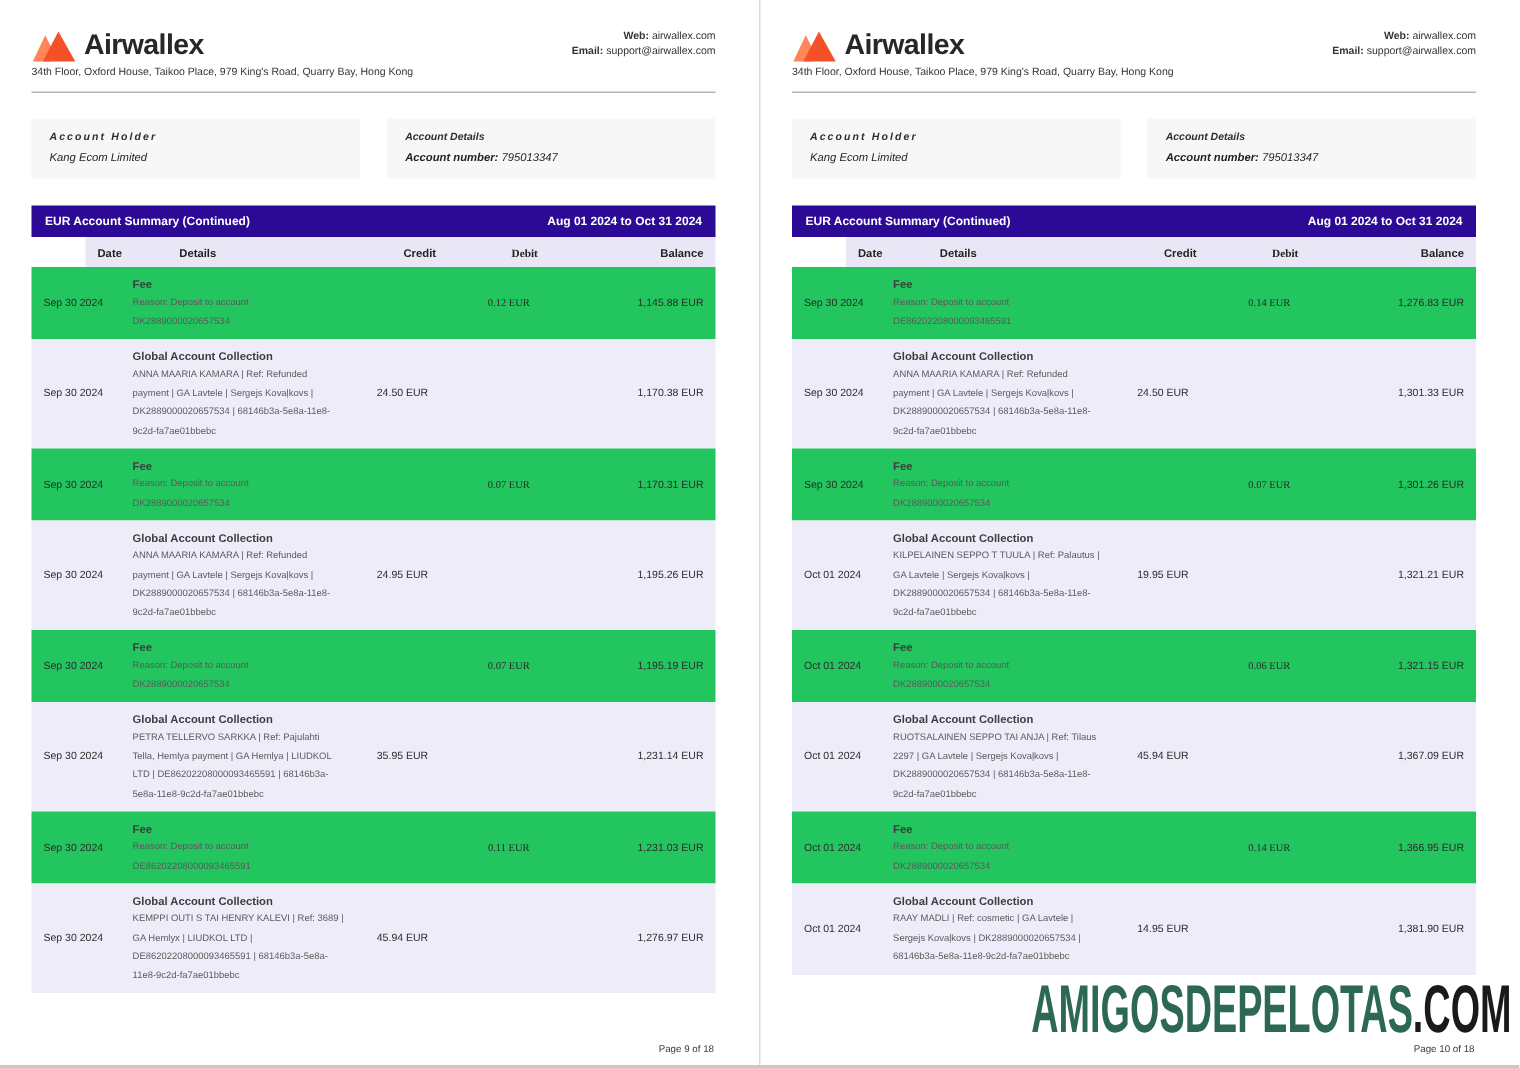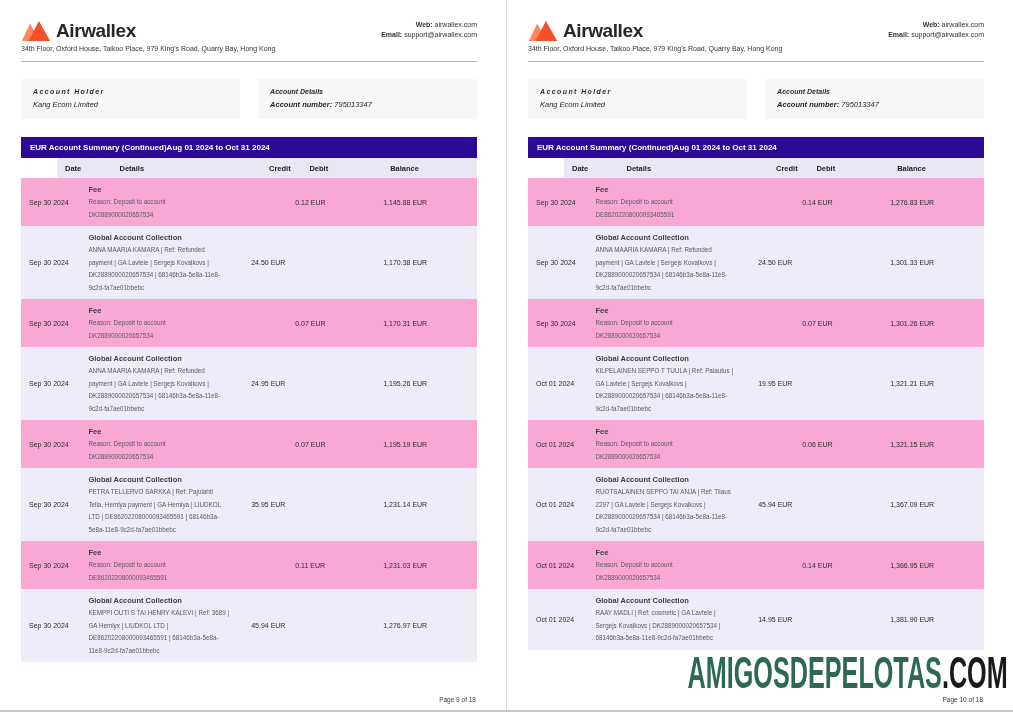--- a/index.html
+++ b/index.html
@@ -26,33 +26,33 @@
   
   .info-row{display:flex;gap:4%;margin-top:17px;font-style:italic;}
   .info-box{background:var(--infobox-bg);width:48%;padding:9px 12px 10px 12px;}
   .info-title{font-size:7px;font-weight:bold;color:#2e2e2e;}
   .info-title.spaced{letter-spacing:1.4px;}
   .info-value{font-size:7.5px;color:#1f1f1f;margin-top:5px;}
   .info-value .b{font-weight:bold;}
 
   
   .banner{margin-top:18px;height:21px;background:var(--banner);color:var(--banner-text);
-    display:flex;align-items:center;padding:0 9px;
+    display:flex;justify-content:space-between;align-items:center;padding:0 9px;
     font-size:8px;font-weight:bold;}
 
   
   .thead{display:flex;align-items:center;height:20px;background:var(--thead-bg);
     padding:0 8px;font-size:7.5px;font-weight:bold;color:#222;margin-left:36px;}
   .cell{flex:none;}
   .c-date{width:13.5%;}
   .c-details{width:37%;}
   .c-credit{width:10%;text-align:left;}
-  .c-debit{width:20%;text-align:left;}
-  .c-balance{width:19.5%;text-align:left;}
-  .trow{display:flex;padding:0 8px;background:#f9a8d4;}
+  .c-debit{width:20%;text-align:center;font-family:Liberation Serif, serif;}
+  .c-balance{width:19.5%;text-align:right;}
+  .trow{display:flex;padding:0 8px;background:#22c55e;}
   .trow.alt{background:var(--row-alt-bg);}
   .trow .c-date,.trow .num{align-self:center;font-size:7px;color:#2c2c2c;white-space:nowrap;}
   .trow .c-details{padding:5px 0;}
   .row-title{font-size:7.5px;font-weight:bold;color:#3d3d3d;line-height:13px;}
   .row-line{font-size:6.3px;color:#5a5a5a;line-height:12.5px;white-space:nowrap;}
 
   .page-num{position:absolute;right:30px;bottom:7px;font-size:6.5px;color:#3a3a3a;}
 
   
   .watermark{position:absolute;right:5px;bottom:15px;white-space:nowrap;line-height:1;

